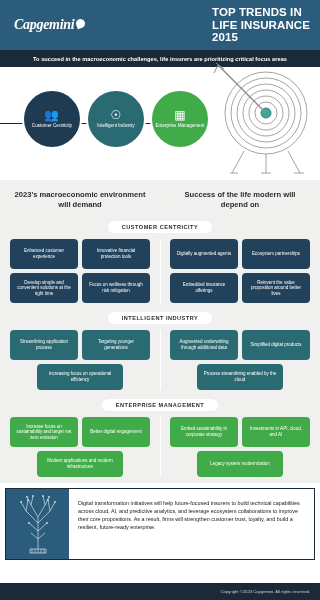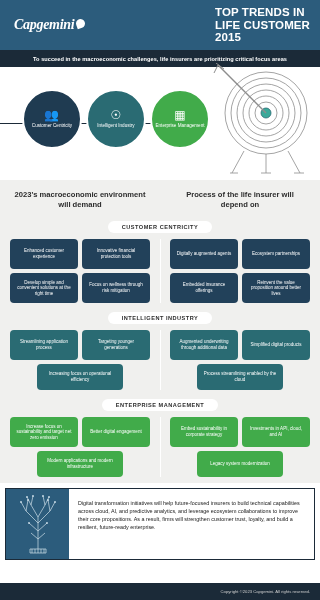--- a/index.html
+++ b/index.html
@@ -206,21 +206,21 @@
 </head>
 <body>
 
 <div class="header">
   <div class="logo">
     <span class="logo-text">Capgemini</span>
     <span class="logo-mark"></span>
   </div>
   <div class="title-block">
     <div>TOP TRENDS IN</div>
-    <div>LIFE CUSTOMER</div>
+    <div>LIFE INSURANCE</div>
     <div class="title-year">2015</div>
   </div>
 </div>
 
 <div class="subbanner">
   <span>To succeed in the macroeconomic challenges, life insurers are prioritizing critical focus areas</span>
 </div>
 
 <div class="hero">
   <div class="hero-line"></div>
@@ -252,21 +252,21 @@
       <path d="M26 110 L34 110 M90 110 L100 110 M57 110 L67 110"></path>
     </g>
     <circle cx="62" cy="50" r="5" fill="#3aa99a" stroke="#2a6b73" stroke-width="0.8"></circle>
     <line x1="14" y1="2" x2="62" y2="50" stroke="#8d8d8d" stroke-width="1.4"></line>
     <path d="M12 0 L20 6 M14 2 L10 10" fill="none" stroke="#8d8d8d" stroke-width="1"></path>
   </svg>
 </div>
 
 <div class="col-heads">
   <div class="col-head">2023's macroeconomic environment will demand</div>
-  <div class="col-head">Process of the life insurer will depend on</div>
+  <div class="col-head">Success of the life modern will depend on</div>
 </div>
 
 <div class="section">
   <div class="sec-title-wrap">
     <div class="sec-title">CUSTOMER CENTRICITY</div>
   </div>
   <div class="grid">
     <div class="col">
       <div class="card navy">Enhanced customer experience</div>
       <div class="card navy">Innovative financial protection tools</div>

